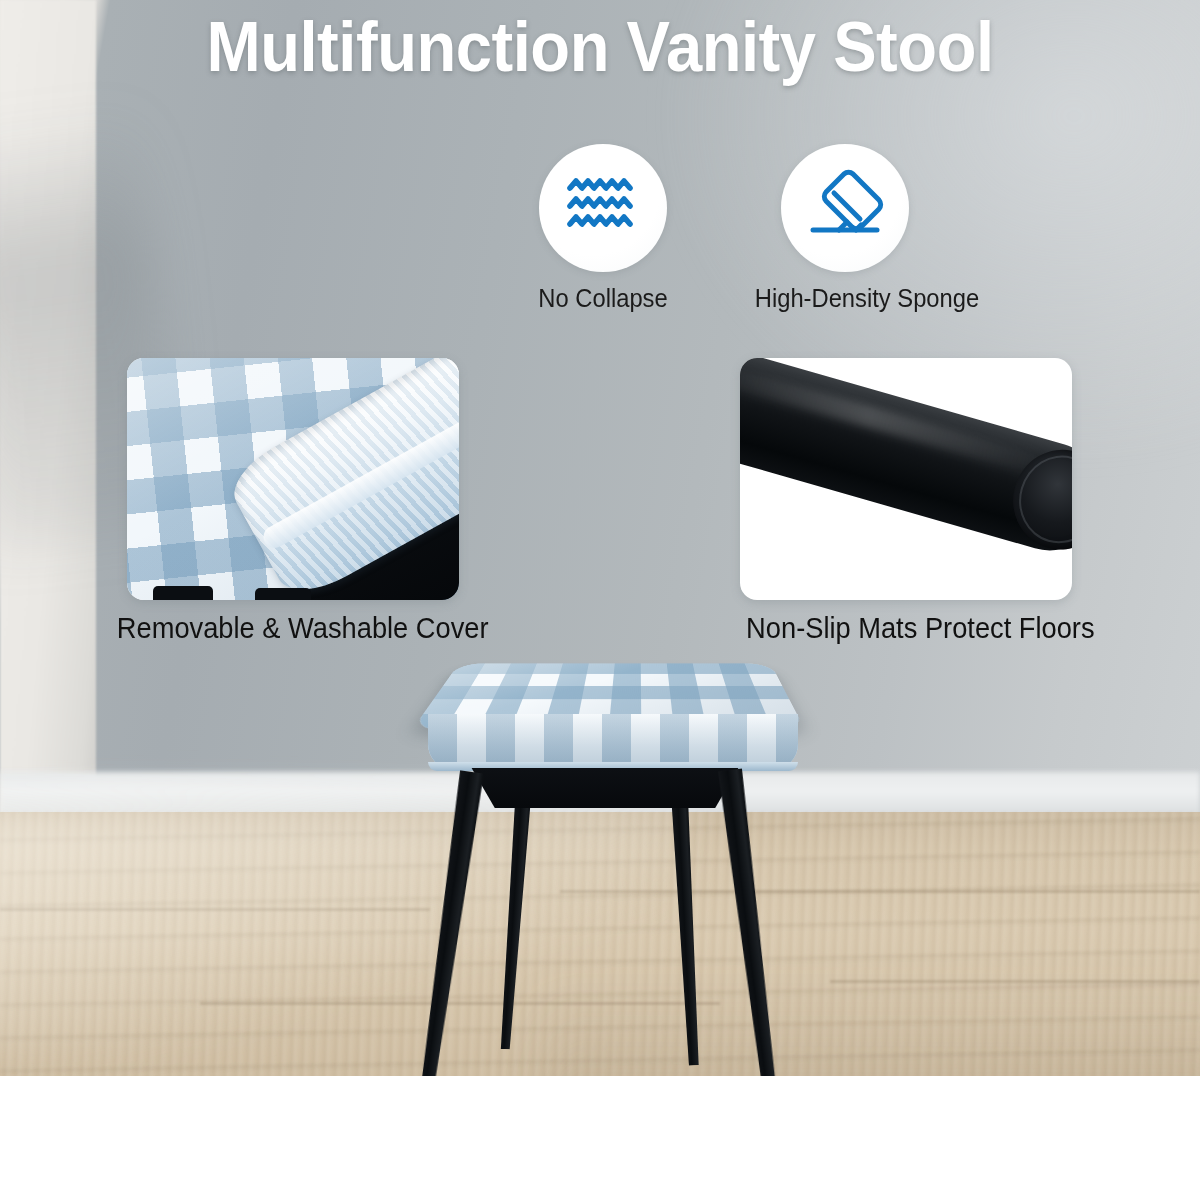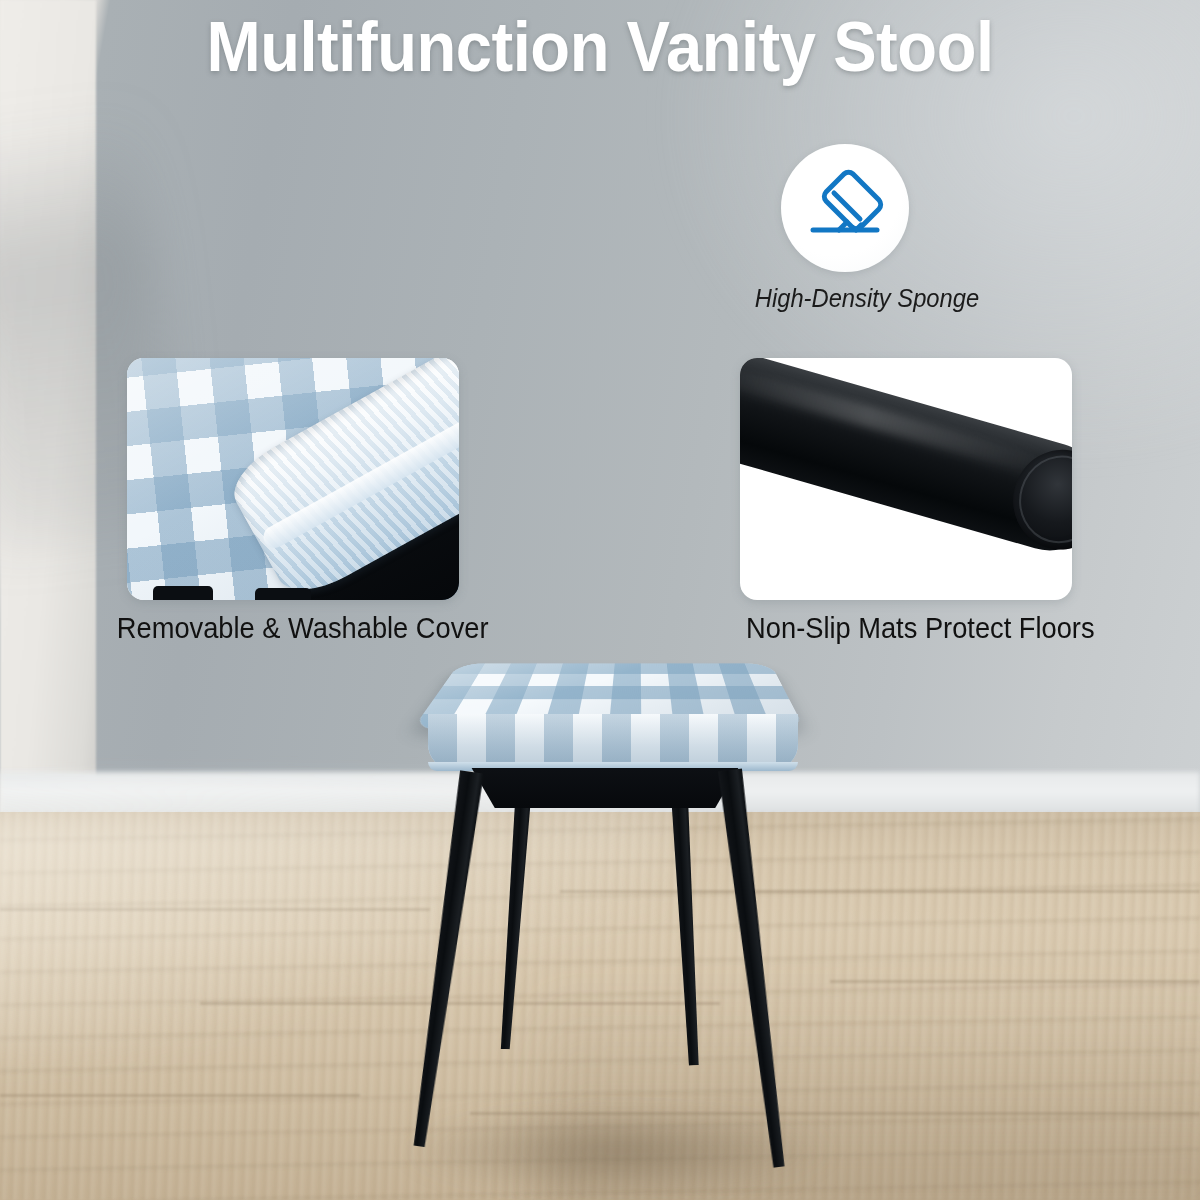--- a/index.html
+++ b/index.html
@@ -1,19 +1,19 @@
 <!DOCTYPE html>
 <html><head>
 <meta charset="utf-8">
 <style>
   html,body{margin:0;padding:0;background:#fff;}
   body{font-family:"Liberation Sans",sans-serif;}
 
   #stage{
-    position:relative;width:1200px;height:1200px;overflow:hidden;
+    position:relative;width:1200px;height:1076px;overflow:hidden;
     background:#b6bcbf;
   }
 
   
   .wall{position:absolute;left:0;top:0;width:1200px;height:830px;
         background:linear-gradient(100deg,#e9e7e3 0%,#e5e3df 5%,#d9d8d5 7.2%,#a9b0b4 8.2%,
                    #a5acb1 22%,#abb2b6 40%,#b3b9bc 58%,#bcc1c4 75%,#c6cacc 88%,#ccd0d2 100%);}
   .wall-light{position:absolute;left:0;top:0;width:96px;height:830px;
         background:linear-gradient(95deg,#efede9 0%,#eae8e4 55%,#dcdbd7 88%,#cfcecb 100%);
         filter:blur(1.2px);}
@@ -178,22 +178,36 @@
     <i style="left:470px;top:300px;width:730px;height:3px;"></i>
   </div>
   <div class="floor-light"></div>
   <div class="floor-dark"></div>
 
   <div class="title">Multifunction Vanity Stool</div>
 
   <div class="features">
 
 
-
-    <div class="feat" style="left:488px;font-style:italic;">
+    <div class="feat" style="left:246px;">
+      <div class="feat-circle">
+        <span>
+          <svg width="84" height="84" viewBox="0 0 84 84">
+            <g fill="none" stroke="#1277c4" stroke-width="5.6" stroke-linecap="round" stroke-linejoin="round">
+              <path d="M9 24 l6 -7 l6 7 l6 -7 l6 7 l6 -7 l6 7 l6 -7 l6 7 l6 -7 l6 7"></path>
+              <path d="M9 42 l6 -7 l6 7 l6 -7 l6 7 l6 -7 l6 7 l6 -7 l6 7 l6 -7 l6 7"></path>
+              <path d="M9 60 l6 -7 l6 7 l6 -7 l6 7 l6 -7 l6 7 l6 -7 l6 7 l6 -7 l6 7"></path>
+            </g>
+          </svg>
+        </span>
+      </div>
+      <div class="feat-label">No Collapse</div>
+    </div>
+
+    <div class="feat" style="left:488px;">
       <div class="feat-circle">
         <span>
           <svg width="84" height="84" viewBox="0 0 84 84">
             <g fill="none" stroke="#1277c4" stroke-width="5" stroke-linecap="round" stroke-linejoin="round">
               <path d="M50 10 L76 36 a7 7 0 0 1 0 9 L58 63 a7 7 0 0 1 -9 0 L23 37 a7 7 0 0 1 0 -9 L41 10 a7 7 0 0 1 9 0 Z"></path>
               <path d="M31 29 L57 55"></path>
               <path d="M10 66 H74"></path>
               <path d="M36 66 L44 58 M53 66 L58 61"></path>
             </g>
           </svg>

